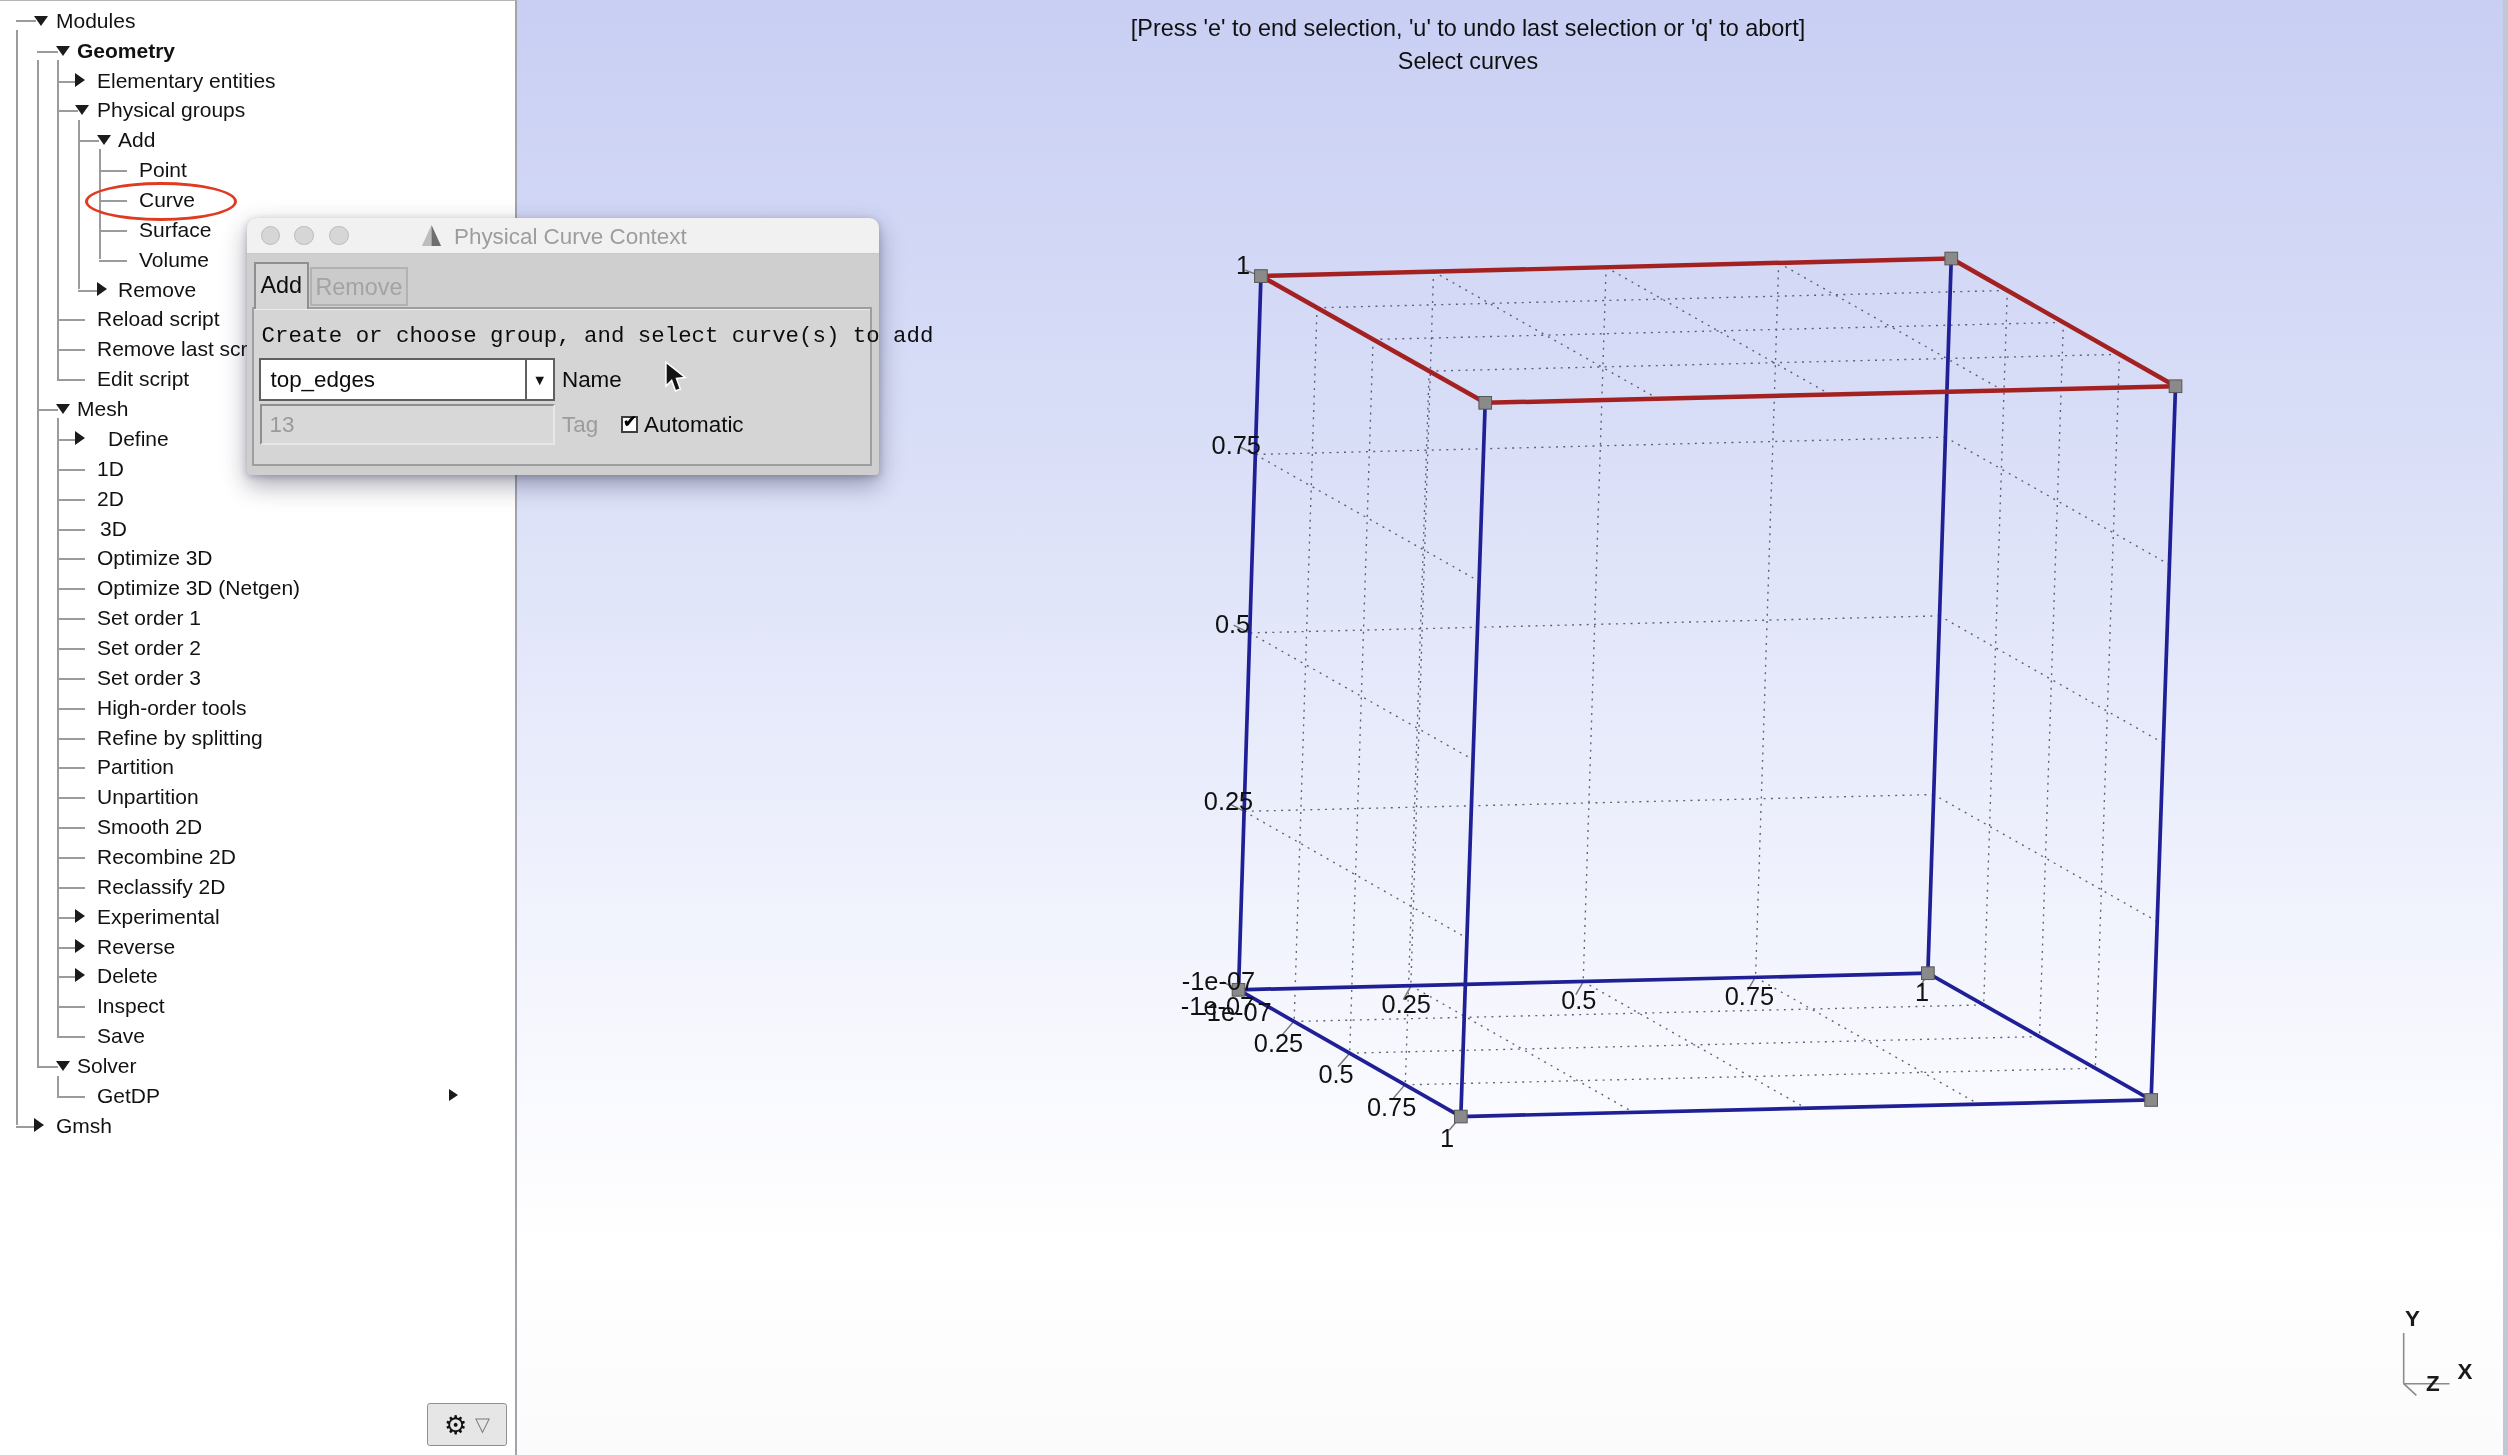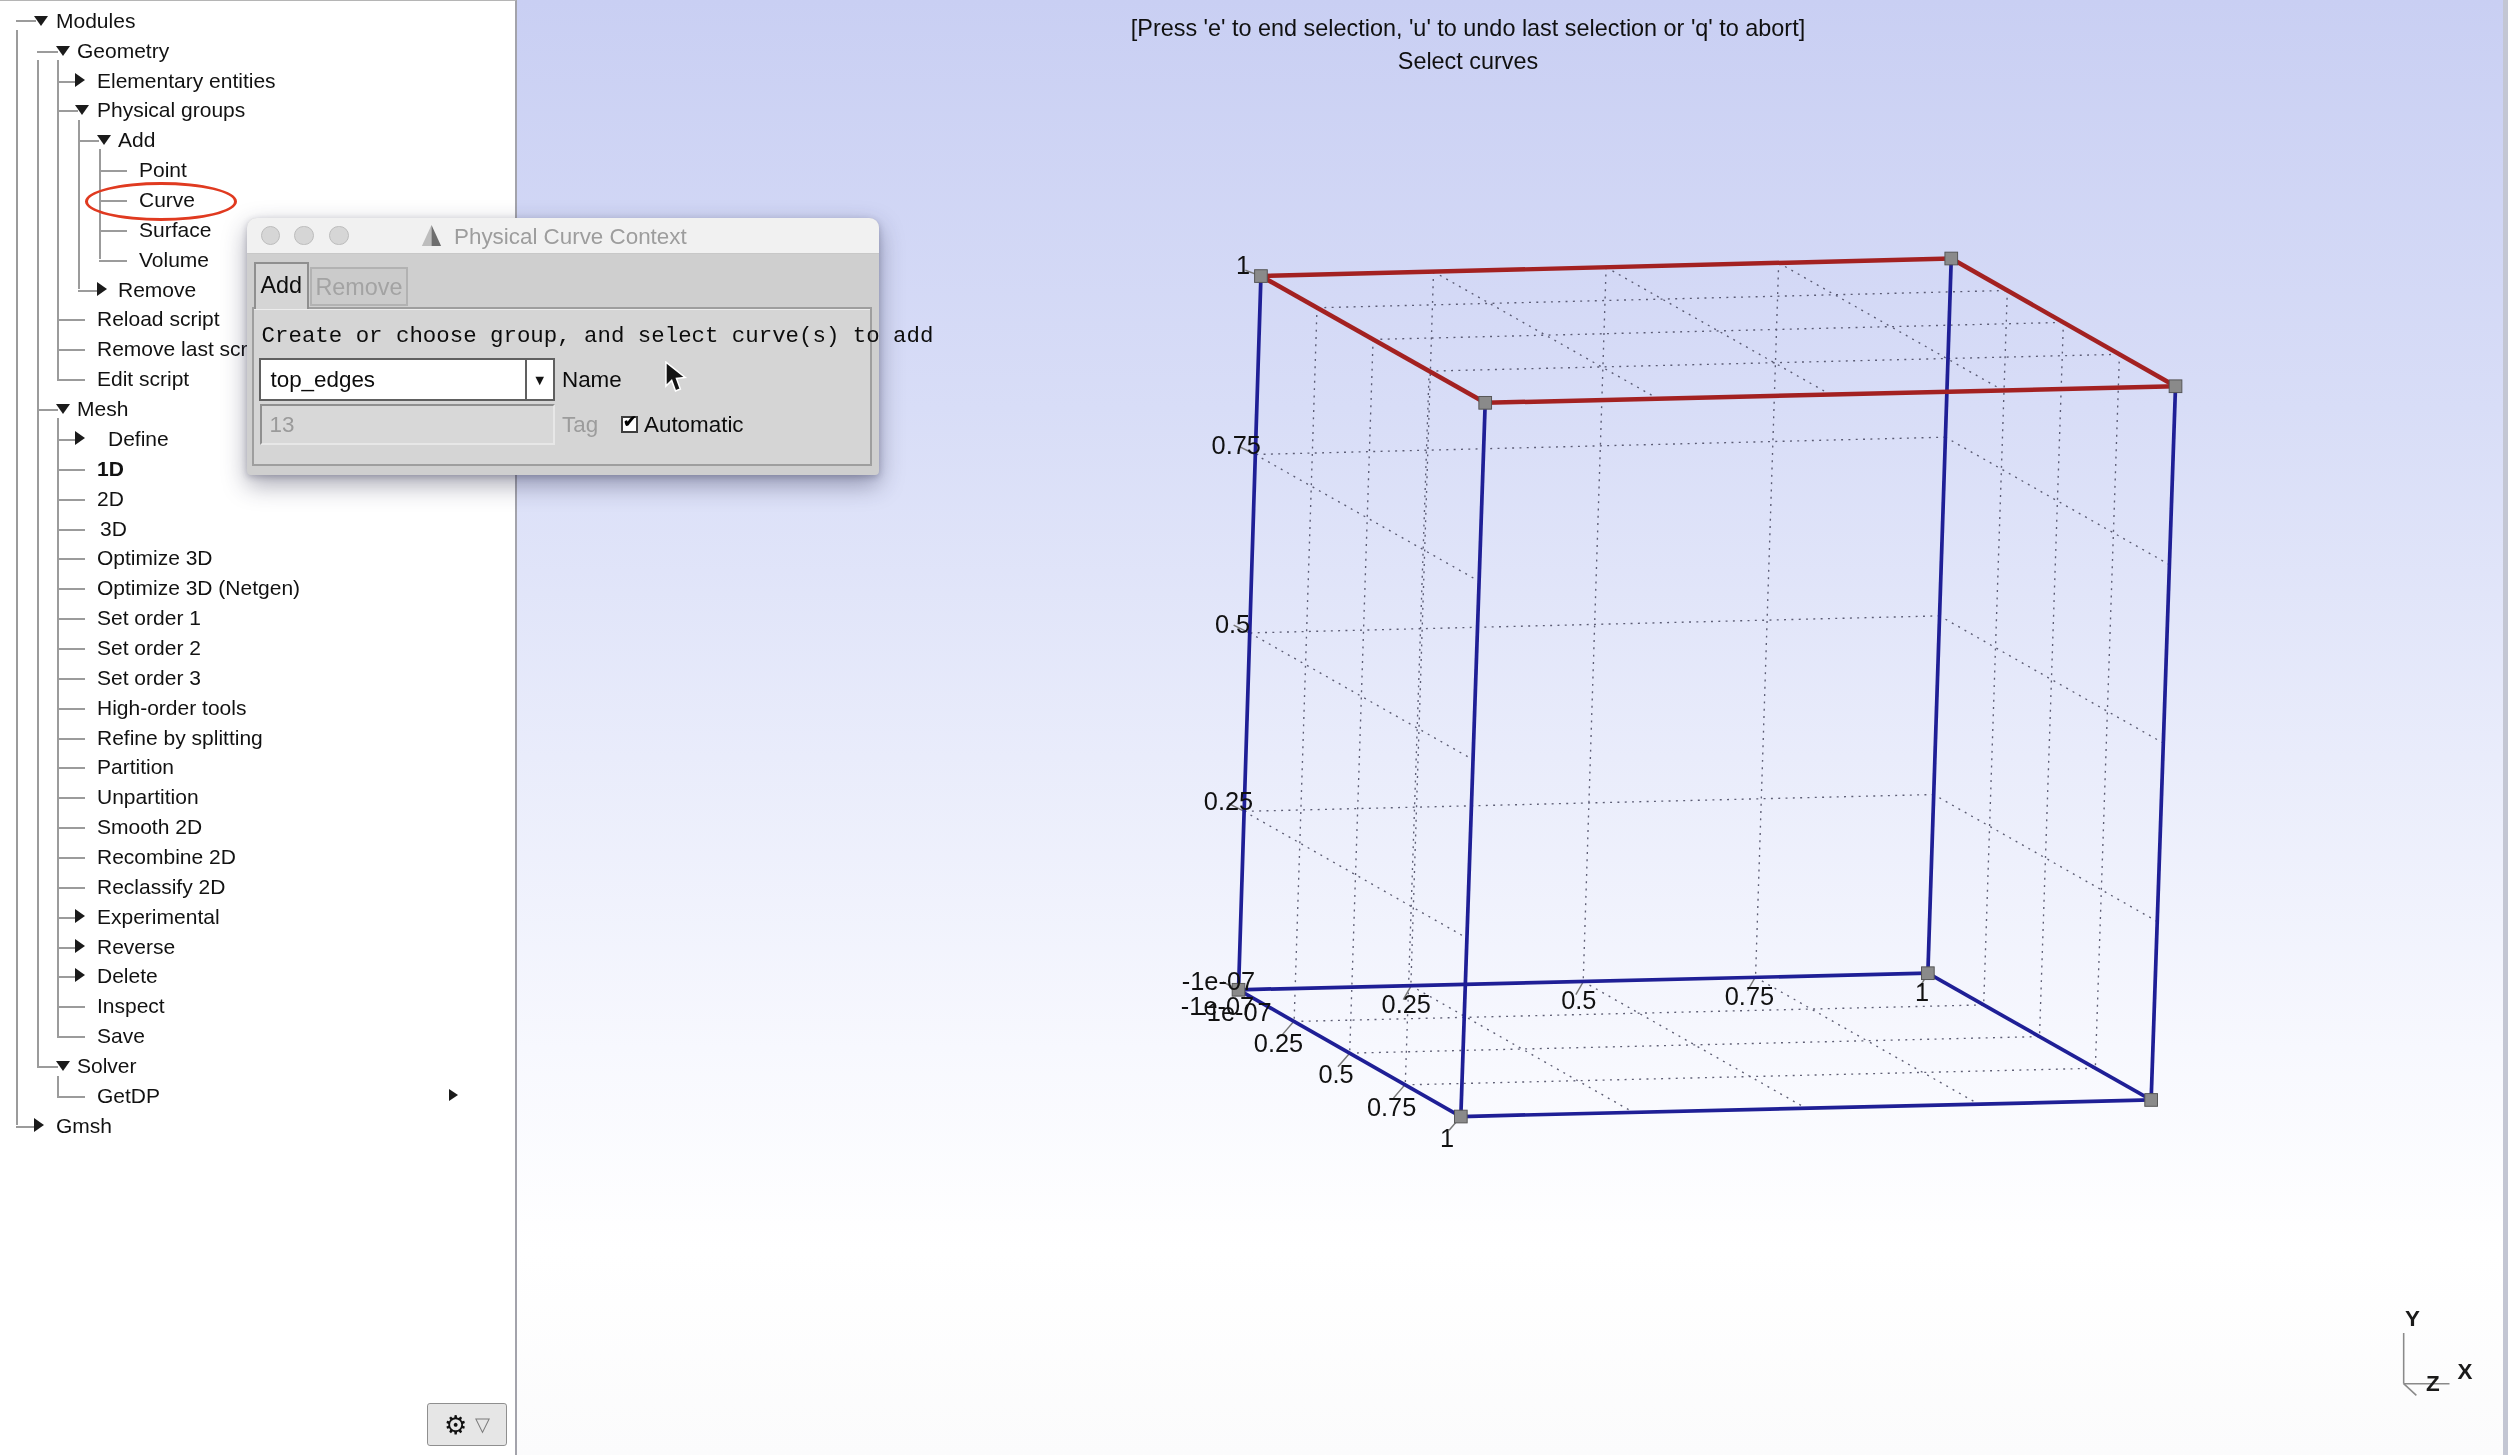--- a/index.html
+++ b/index.html
@@ -206,21 +206,21 @@
       <div class="spine" style="left: 78px; top: 119px; height: 169px;"></div>
       <div class="spine" style="left: 99px; top: 148px; height: 110px;"></div>
       <div class="tree-row" style="top: 4.9px;">
         <span class="tree-dash" style="left: 15.6px; width: 20.5px;"></span>
         <span class="tri-down" style="left: 34px;"></span>
         <span class="tree-label" style="left: 56px;">Modules</span>
       </div>
       <div class="tree-row" style="top: 35px;">
         <span class="tree-dash" style="left: 37px; width: 20.5px;"></span>
         <span class="tri-down" style="left: 56px;"></span>
-        <span class="tree-label" style="left: 77px;">Geometry</span>
+        <span class="tree-label" style="left: 77px; font-weight: bold;">Geometry</span>
       </div>
       <div class="tree-row" style="top: 65px;">
         <span class="tree-dash" style="left: 57px; width: 20.5px;"></span>
         <span class="tri-right" style="left: 75px;"></span>
         <span class="tree-label" style="left: 97px;">Elementary entities</span>
       </div>
       <div class="tree-row" style="top: 94px;">
         <span class="tree-dash" style="left: 57px; width: 20.5px;"></span>
         <span class="tri-down" style="left: 75px;"></span>
         <span class="tree-label" style="left: 97px;">Physical groups</span>
@@ -269,21 +269,21 @@
         <span class="tri-down" style="left: 56px;"></span>
         <span class="tree-label" style="left: 77px;">Mesh</span>
       </div>
       <div class="tree-row" style="top: 423px;">
         <span class="tree-dash" style="left: 57px; width: 20.5px;"></span>
         <span class="tri-right" style="left: 75px;"></span>
         <span class="tree-label" style="left: 108px;">Define</span>
       </div>
       <div class="tree-row" style="top: 453px;">
         <span class="tree-dash" style="left: 57px; width: 28px;"></span>
-        <span class="tree-label" style="left: 97px; font-weight: bold;">1D</span>
+        <span class="tree-label" style="left: 97px;">1D</span>
       </div>
       <div class="tree-row" style="top: 483px;">
         <span class="tree-dash" style="left: 57px; width: 28px;"></span>
         <span class="tree-label" style="left: 97px;">2D</span>
       </div>
       <div class="tree-row" style="top: 513px;">
         <span class="tree-dash" style="left: 57px; width: 28px;"></span>
         <span class="tree-label" style="left: 100px;">3D</span>
       </div>
       <div class="tree-row" style="top: 542px;">

